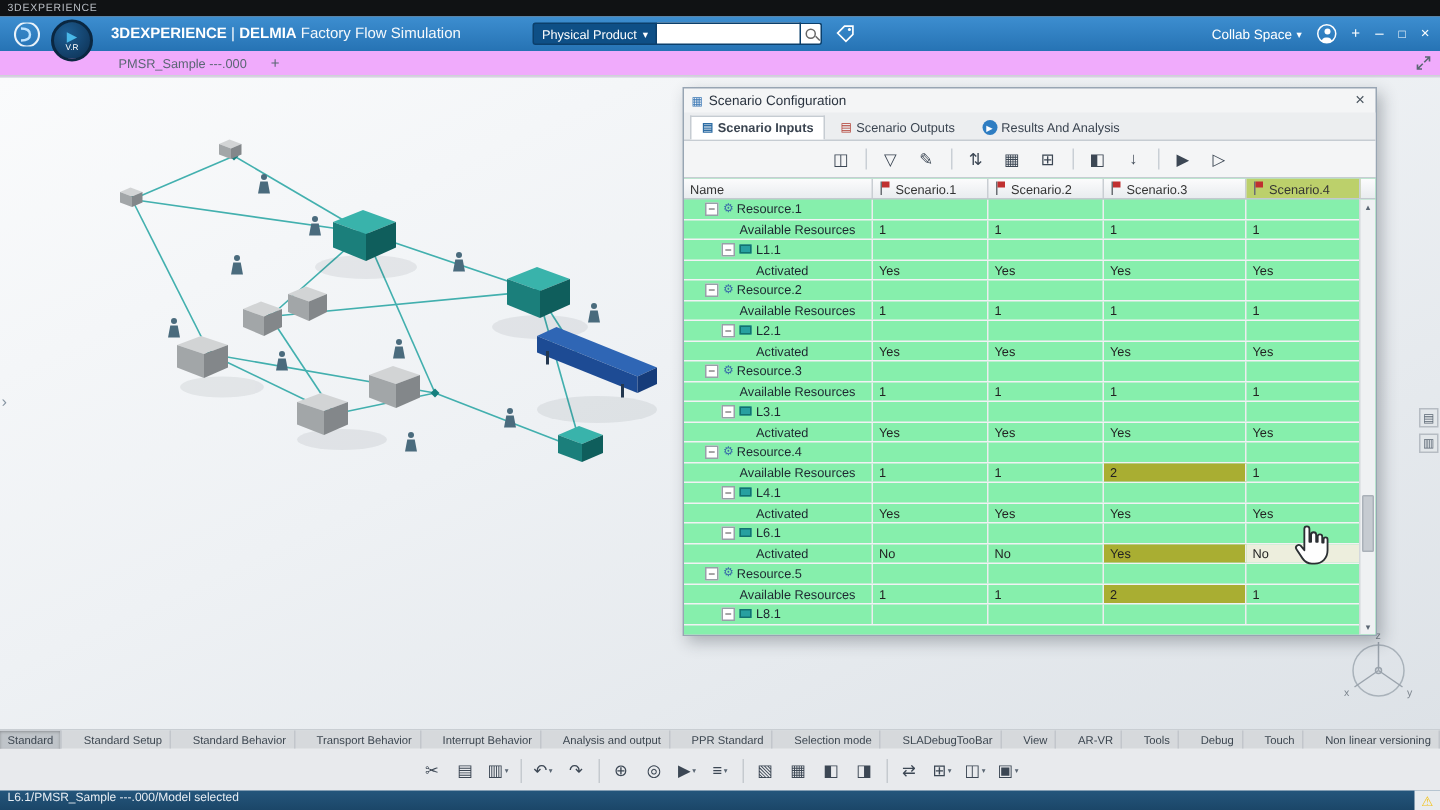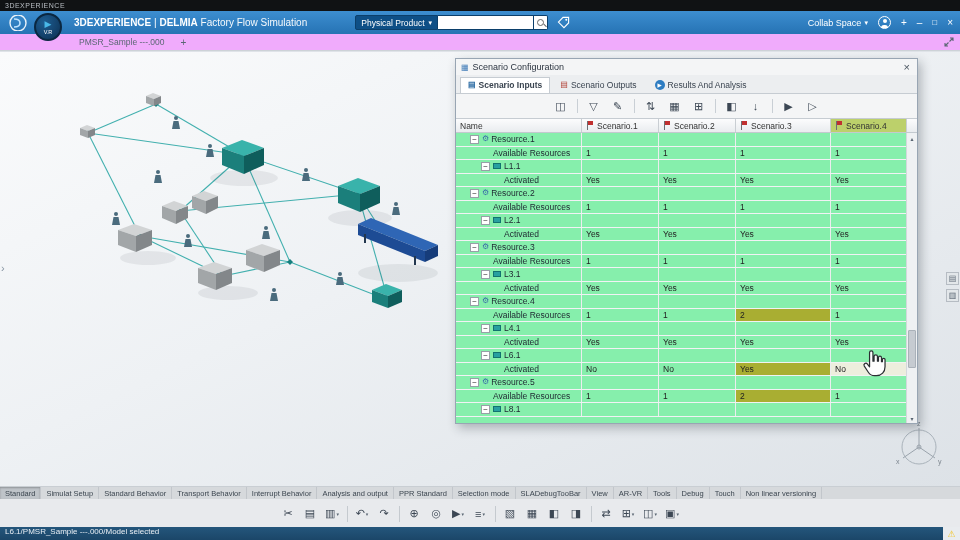--- a/index.html
+++ b/index.html
@@ -73,21 +73,21 @@
 .t-val.hv{background:var(--hover-cell,#edeedd)}
 .expander{flex:0 0 auto;width:9px;height:9px;border:1px solid #98a0a8;background:#fff;font-size:8px;line-height:7px;text-align:center;color:#333;margin-right:3px;cursor:pointer}
 .spacer{flex:0 0 auto;width:12px}
 .row-gear{flex:0 0 auto;font-size:8px;color:#3a6ea8;margin-right:2px;line-height:1}
 .row-line-icon{flex:0 0 auto;width:8px;height:6px;background:#27a0a0;border:1px solid #127270;margin-right:3px}
 .v-scroll{position:absolute;top:14px;right:0;bottom:0;width:11px;background:#eff1f3;border-left:1px solid #d4d8dc}
 .v-arrow{position:absolute;left:0;width:10px;height:10px;font-size:6px;color:#5a6673;display:flex;align-items:center;justify-content:center;cursor:pointer}
 .v-thumb{position:absolute;left:1px;width:8px;height:38px;top:68%;background:#c6cbd1;border:1px solid #aab1b9;border-radius:1px;cursor:grab}
 
 .bottombar{position:absolute;left:0;right:0;bottom:13px;height:41px;background:#e8eaed;border-top:1px solid #c9ced3}
-.btabs{height:12px;display:flex;justify-content:flex-start;align-items:stretch;background:#d6d9dc;font-size:7.5px;color:#3c4650}
+.btabs{height:12px;display:flex;justify-content:space-between;align-items:stretch;background:#d6d9dc;font-size:7.5px;color:#3c4650}
 .btab{padding:0 5px;display:flex;align-items:center;border-right:1px solid #c2c6cb;cursor:pointer;white-space:nowrap}
 .btab.active{background:#bfc4c9;box-shadow:inset 0 1px 2px rgba(0,0,0,.25)}
 .bicons{height:29px;display:flex;align-items:center;justify-content:center;gap:1px}
 .bicon{height:22px;min-width:21px;display:flex;align-items:center;justify-content:center;font-size:11px;color:#3c4754;cursor:pointer;border:1px solid transparent;padding:0 2px;background:transparent;font-family:inherit}
 .bicon .caret{font-size:5px;margin-left:1px;color:#5a6673}
 .bsep{width:1px;height:16px;background:#c5cacf;margin:0 3px}
 .statusbar{position:absolute;left:0;right:0;bottom:0;height:13px;background:linear-gradient(#24567c,#1b4668);color:#e8eef4;font-size:8px;display:flex;padding-left:5px}
 .statusbar .warn{margin-left:auto;color:var(--warning-yellow,#f2c21b);font-size:9px;background:#e9ecef;width:17px;height:13px;display:flex;align-items:center;justify-content:center;cursor:pointer}
 .cursor{position:absolute;left:860px;top:348px;z-index:40;pointer-events:none}
 </style>
@@ -556,21 +556,21 @@
         <span class="v-arrow" style="top:0">▴</span>
         <div class="v-thumb"></div>
         <span class="v-arrow" style="bottom:0">▾</span>
       </div>
     </div>
   </div>
 
   <div class="bottombar">
     <div class="btabs">
         <div class="btab active">Standard</div>
-        <div class="btab">Simulat Setup</div>
+        <div class="btab">Standard Setup</div>
         <div class="btab">Standard Behavior</div>
         <div class="btab">Transport Behavior</div>
         <div class="btab">Interrupt Behavior</div>
         <div class="btab">Analysis and output</div>
         <div class="btab">PPR Standard</div>
         <div class="btab">Selection mode</div>
         <div class="btab">SLADebugTooBar</div>
         <div class="btab">View</div>
         <div class="btab">AR-VR</div>
         <div class="btab">Tools</div>

